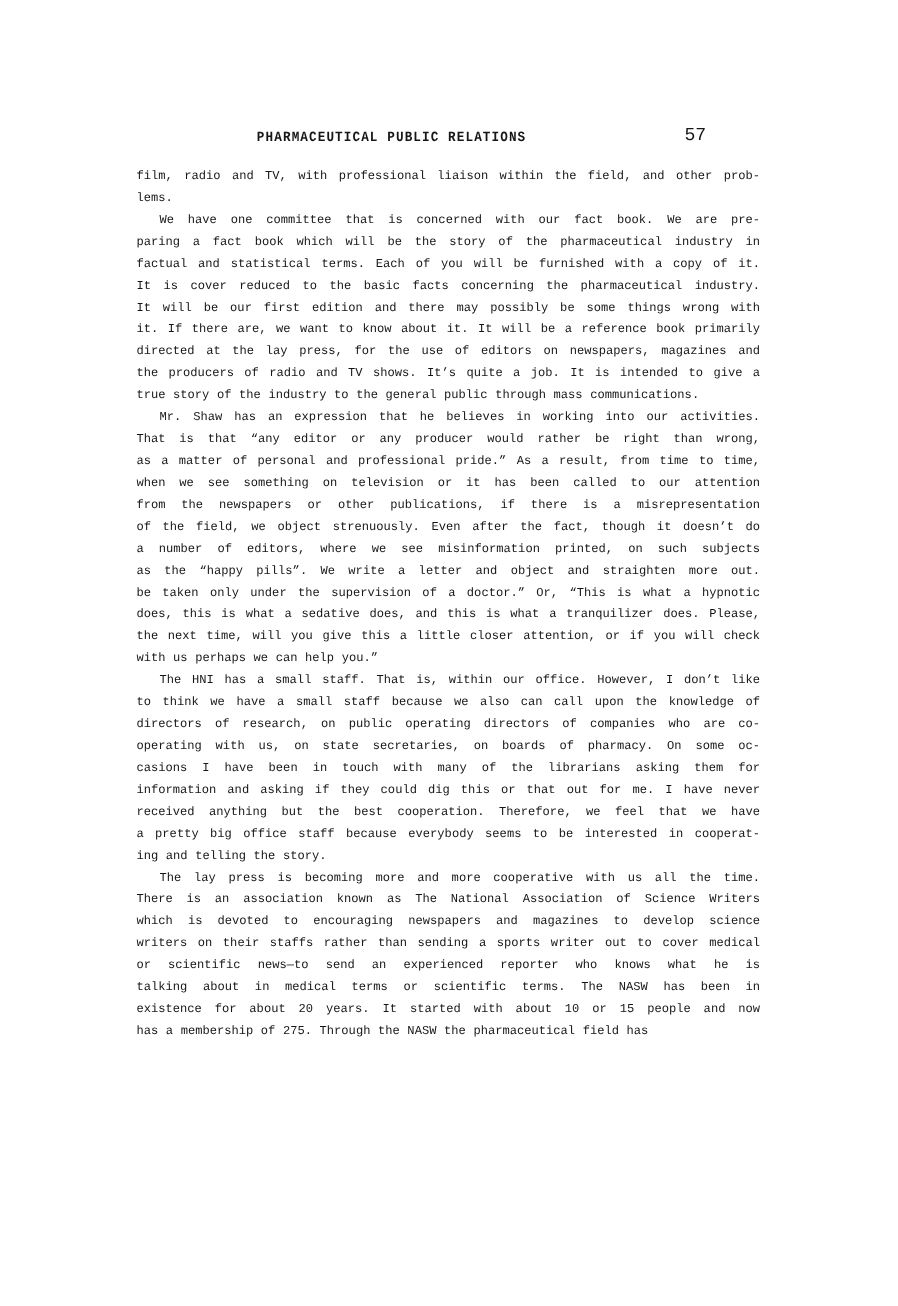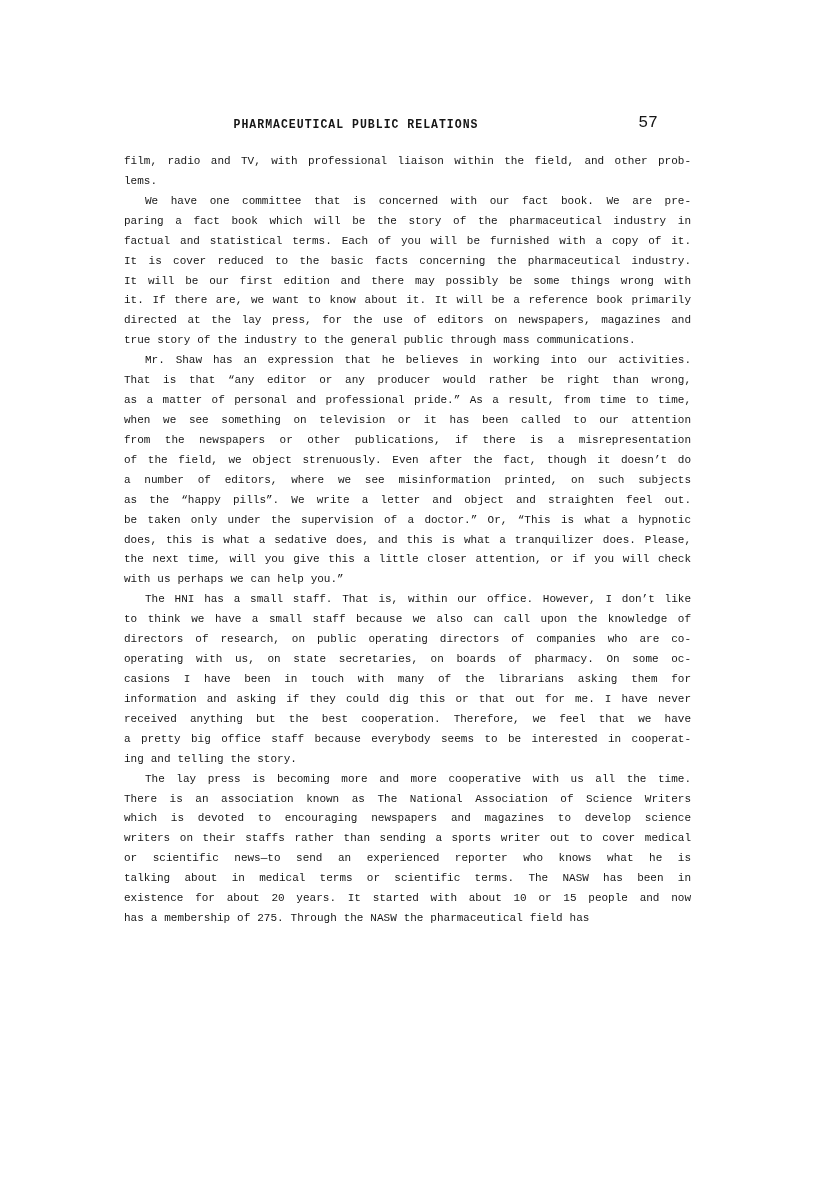--- a/index.html
+++ b/index.html
@@ -29,21 +29,21 @@
     top: 117px;
     transform: translateX(-50%) scaleX(0.90);
     transform-origin: center top;
     font-size: 12.8px;
     letter-spacing: 1.1px;
     white-space: nowrap;
     font-weight: 600;
   }
   .page-number {
     position: absolute;
-    right: 142px;
+    right: 158px;
     top: 113px;
     font-size: 16.5px;
   }
   .page-body {
     position: absolute;
     left: 124px;
     top: 152px;
     width: 567px;
   }
   .paragraph {
@@ -80,31 +80,32 @@
         <div class="line last">lems.</div>
       </div>
       <div class="paragraph">
         <div class="line first-indent">We have one committee that is concerned with our fact book. We are pre-</div>
         <div class="line">paring a fact book which will be the story of the pharmaceutical industry in</div>
         <div class="line">factual and statistical terms. Each of you will be furnished with a copy of it.</div>
         <div class="line">It is cover reduced to the basic facts concerning the pharmaceutical industry.</div>
         <div class="line">It will be our first edition and there may possibly be some things wrong with</div>
         <div class="line">it. If there are, we want to know about it. It will be a reference book primarily</div>
         <div class="line">directed at the lay press, for the use of editors on newspapers, magazines and</div>
+        <div class="line">the producers of radio and TV shows. It’s quite a job. It is intended to give a</div>
         <div class="line last">true story of the industry to the general public through mass communications.</div>
       </div>
       <div class="paragraph">
         <div class="line first-indent">Mr. Shaw has an expression that he believes in working into our activities.</div>
         <div class="line">That is that “any editor or any producer would rather be right than wrong,</div>
         <div class="line">as a matter of personal and professional pride.” As a result, from time to time,</div>
         <div class="line">when we see something on television or it has been called to our attention</div>
         <div class="line">from the newspapers or other publications, if there is a misrepresentation</div>
         <div class="line">of the field, we object strenuously. Even after the fact, though it doesn’t do</div>
         <div class="line">a number of editors, where we see misinformation printed, on such subjects</div>
-        <div class="line">as the “happy pills”. We write a letter and object and straighten feel out.</div>
+        <div class="line">as the “happy pills”. We write a letter and object and straighten more out.</div>
         <div class="line">be taken only under the supervision of a doctor.” Or, “This is what a hypnotic</div>
         <div class="line">does, this is what a sedative does, and this is what a tranquilizer does. Please,</div>
         <div class="line">the next time, will you give this a little closer attention, or if you will check</div>
         <div class="line last">with us perhaps we can help you.”</div>
       </div>
       <div class="paragraph">
         <div class="line first-indent">The HNI has a small staff. That is, within our office. However, I don’t like</div>
         <div class="line">to think we have a small staff because we also can call upon the knowledge of</div>
         <div class="line">directors of research, on public operating directors of companies who are co-</div>
         <div class="line">operating with us, on state secretaries, on boards of pharmacy. On some oc-</div>

